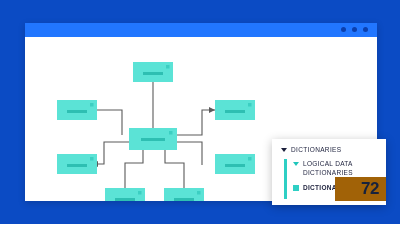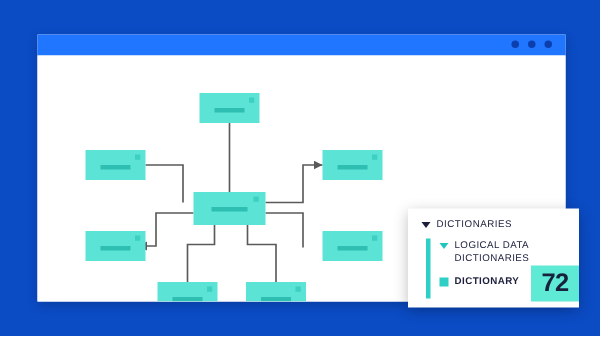--- a/index.html
+++ b/index.html
@@ -150,24 +150,25 @@
     letter-spacing: 0.3px;
     color: #1b1f3b;
     white-space: nowrap;
   }
   #card-count-badge {
     position: absolute;
     right: 0px;
     top: 38px;
     width: 32px;
     height: 24px;
-    background: #5eead4;
+    background: #a16207;
     display: flex;
     align-items: center;
     justify-content: center;
+    padding-left: 19px;
   }
   #card-count-value {
     font-size: 17px;
     font-weight: bold;
     color: #17223d;
     letter-spacing: -0.4px;
   }
 </style>
 </head>
 <body>

